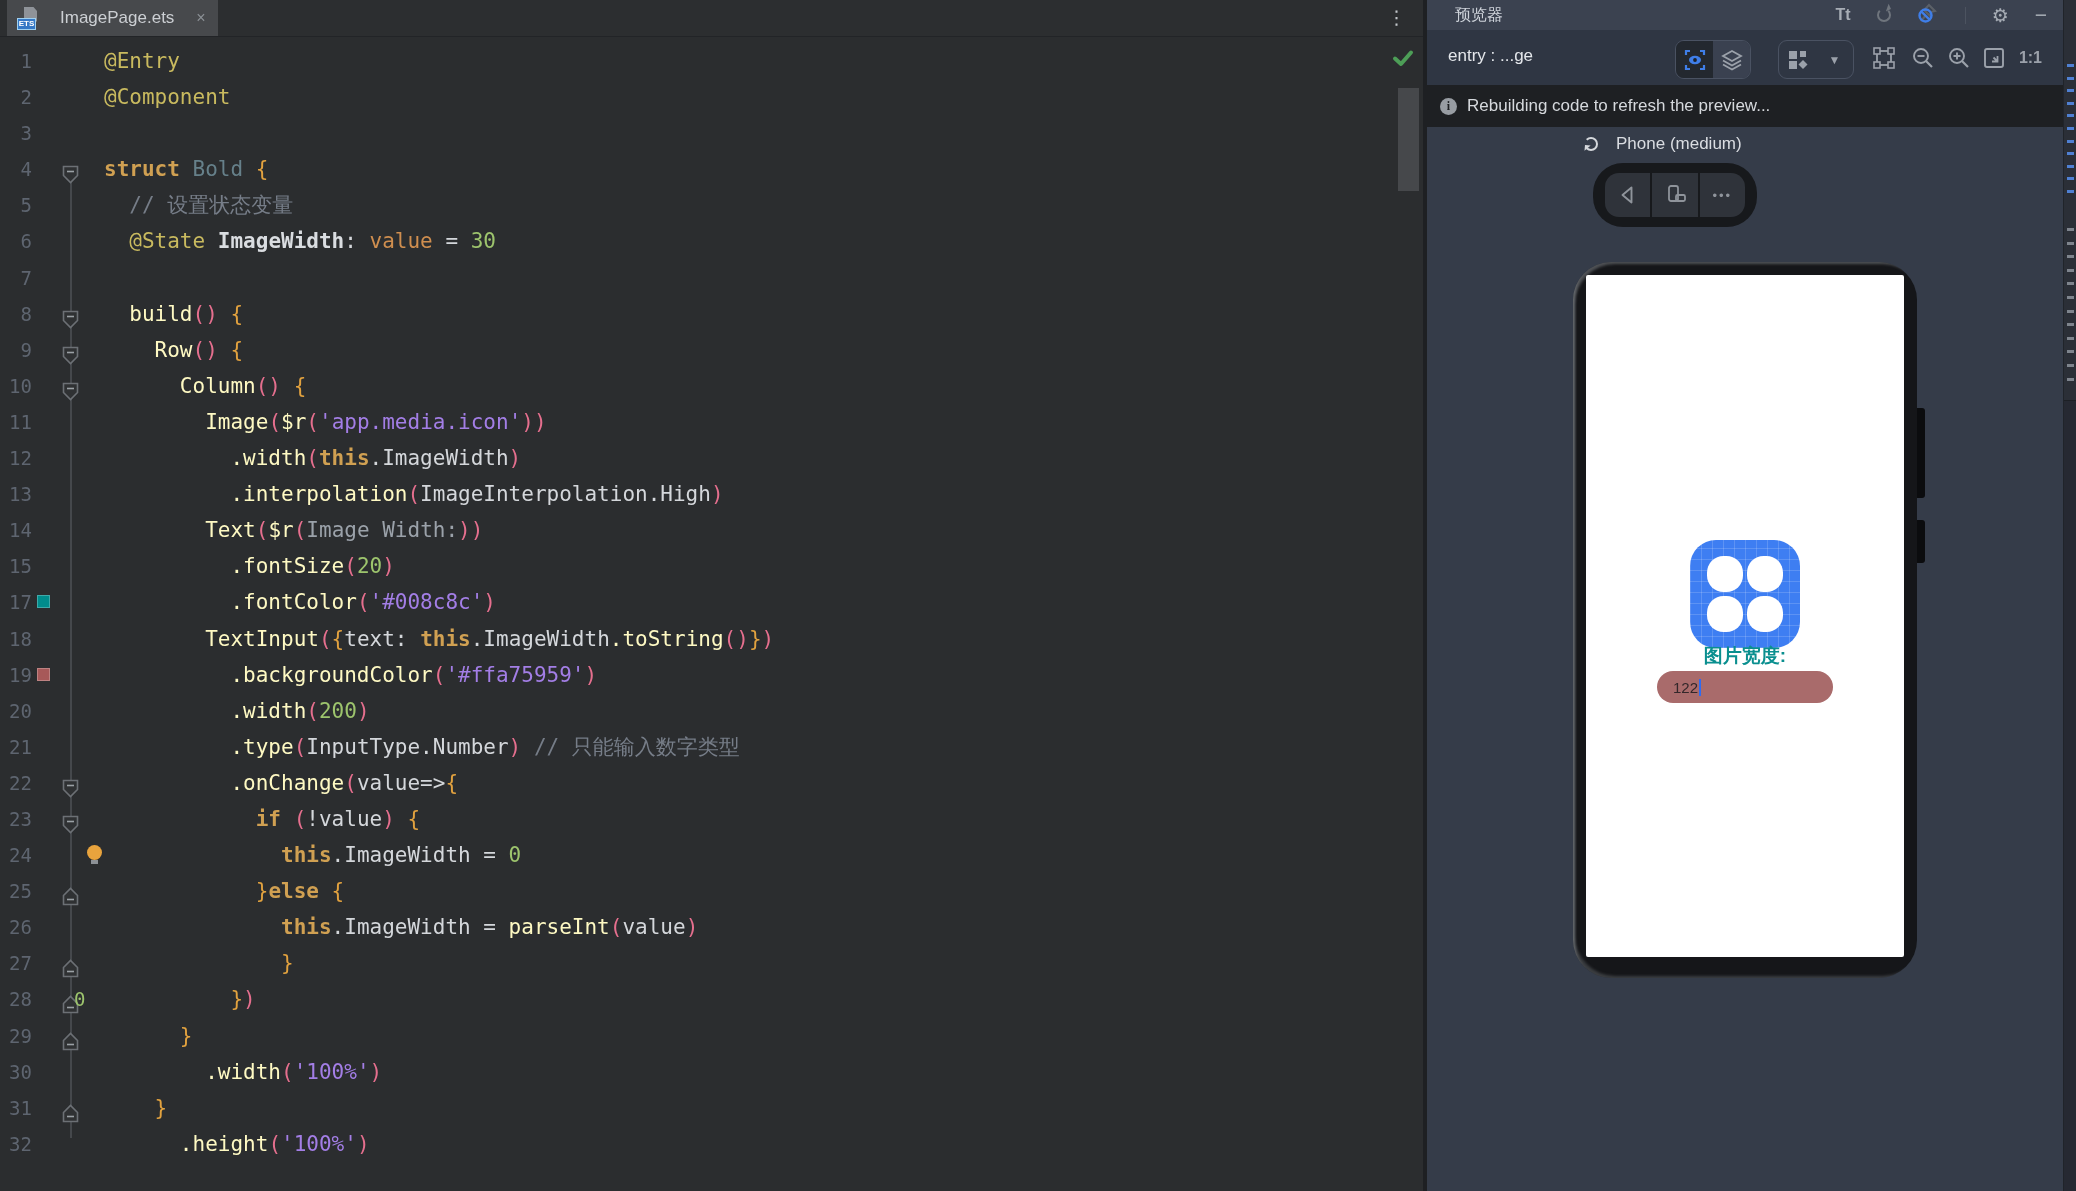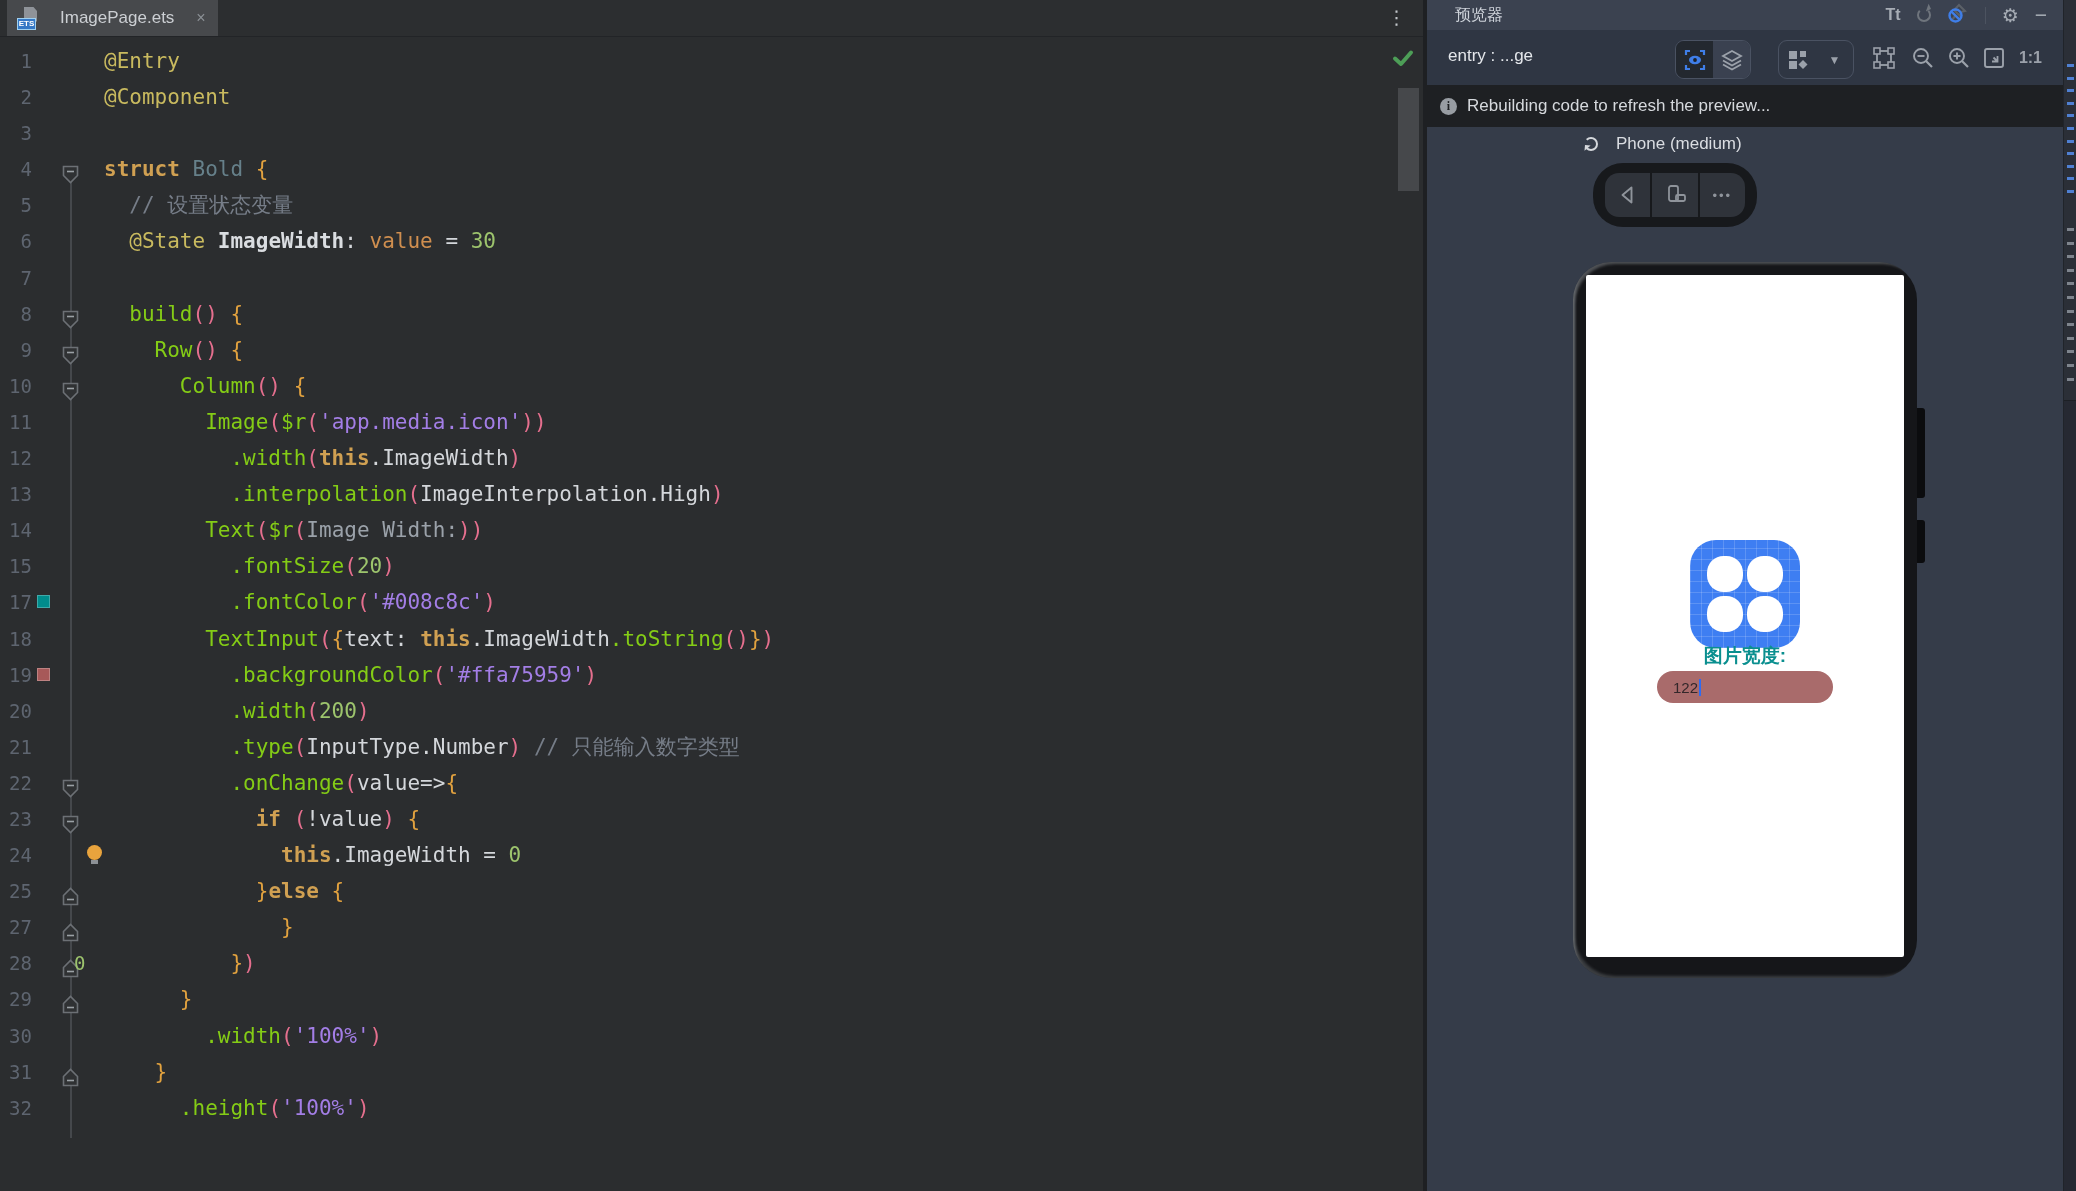--- a/index.html
+++ b/index.html
@@ -36,40 +36,40 @@
   .bulb { position:absolute; left:87px; top:8px; width:15px; height:15px; background:#e8a33d;
     border-radius:50%; }
   .bulb::after { content:""; position:absolute; left:4px; top:15px; width:7px; height:4px;
     background:#8d9196; }
   .inlay0 { position:absolute; left:74px; top:0; color:#9dc46d; font-size:19px; }
   .code { position:absolute; left:104px; top:0; }
   .tk-d  { color:#c9ba5f; }
   .tk-k  { color:#d0a052; font-weight:bold; }
   .tk-k2 { color:#cf8e4f; }
   .tk-t  { color:#66808a; }
-  .tk-f  { color:#84cc16; }
+  .tk-f  { color:#fef9c3; }
   .tk-p  { color:#e56f8e; }
   .tk-b  { color:#e2a23f; }
   .tk-s  { color:#a37ee6; }
   .tk-n  { color:#9dc46d; }
   .tk-c  { color:#767d88; }
   .tk-g  { color:#9ba2aa; }
   .tk-w  { color:#d4d7db; }
   .tk-wb { color:#dadde1; font-weight:bold; }
   #fold-guide { position:absolute; left:70px; top:140px; width:2px; height:960px; background:#45484c; }
   #inspect-check { position:absolute; left:1391px; top:8px; width:24px; height:24px; }
   #editor-scrollbar { position:absolute; left:1398px; top:50px; width:21px; height:103px;
     background:#46484b; }
 
   
   #preview-pane { position:absolute; left:1427px; top:0; width:636px; height:1191px; background:#353c49; }
   .pv-titlebar { position:relative; height:30px; background:#3b4250;padding-left:12px; }
   .pv-title { position:absolute; left:28px; top:5px; font-size:16px; color:#ced3da; }
   .pv-title-icons { position:absolute; right:16px; top:0; height:30px; display:flex;
-    align-items:center; gap:16px; }
+    align-items:center; gap:26px; }
   .tt-icon { font-size:16px; font-weight:bold; color:#a7adb5; }
   .ring { width:14px; height:14px; border:2px solid #6f757d; border-radius:50%;
     border-top-color:transparent; position:relative; }
   .ring::after { content:""; position:absolute; left:8px; top:-5px; border:4px solid transparent;
     border-left-color:#6f757d; transform:rotate(20deg); }
   .vdiv { width:1px; height:17px; background:#4c5360; }
   .gear-icon { font-size:19px; color:#a7adb5; line-height:19px; }
   .min-icon { font-size:21px; color:#a7adb5; line-height:20px; }
 
   .pv-toolbar { position:relative; height:55px; background:#2f3643; }
@@ -197,20 +197,21 @@
               </svg></span><span class="code"><span class="tk-w">          </span><span class="tk-f">.onChange</span><span class="tk-p">(</span><span class="tk-w">value=&gt;</span><span class="tk-b">{</span></span></div>
           <div class="line"><span class="ln">23</span><span class="fold"><svg width="17" height="19" viewBox="0 0 17 19">
                 <path d="M1.5 1.5 H15.5 V10.5 L8.5 17.5 L1.5 10.5 Z" fill="#2f3133" stroke="#6c7075" stroke-width="1.6"></path>
                 <path d="M5 6.5 H12" stroke="#9aa0a5" stroke-width="1.6"></path>
               </svg></span><span class="code"><span class="tk-w">            </span><span class="tk-k">if</span><span class="tk-w"> </span><span class="tk-p">(</span><span class="tk-w">!value</span><span class="tk-p">)</span><span class="tk-w"> </span><span class="tk-b">{</span></span></div>
           <div class="line"><span class="ln">24</span><span class="bulb"></span><span class="code"><span class="tk-w">              </span><span class="tk-k">this</span><span class="tk-w">.ImageWidth = </span><span class="tk-n">0</span></span></div>
           <div class="line"><span class="ln">25</span><span class="fold"><svg width="17" height="19" viewBox="0 0 17 19">
                 <path d="M1.5 17.5 H15.5 V8.5 L8.5 1.5 L1.5 8.5 Z" fill="#2f3133" stroke="#6c7075" stroke-width="1.6"></path>
                 <path d="M5 12.5 H12" stroke="#9aa0a5" stroke-width="1.6"></path>
               </svg></span><span class="code"><span class="tk-w">            </span><span class="tk-b">}</span><span class="tk-k">else</span><span class="tk-w"> </span><span class="tk-b">{</span></span></div>
+          <div class="line"><span class="ln">26</span><span class="code"><span class="tk-w">              </span><span class="tk-k">this</span><span class="tk-w">.ImageWidth = </span><span class="tk-f">parseInt</span><span class="tk-p">(</span><span class="tk-w">value</span><span class="tk-p">)</span></span></div>
           <div class="line"><span class="ln">27</span><span class="fold"><svg width="17" height="19" viewBox="0 0 17 19">
                 <path d="M1.5 17.5 H15.5 V8.5 L8.5 1.5 L1.5 8.5 Z" fill="#2f3133" stroke="#6c7075" stroke-width="1.6"></path>
                 <path d="M5 12.5 H12" stroke="#9aa0a5" stroke-width="1.6"></path>
               </svg></span><span class="code"><span class="tk-w">              </span><span class="tk-b">}</span></span></div>
           <div class="line"><span class="ln">28</span><span class="fold"><svg width="17" height="19" viewBox="0 0 17 19">
                 <path d="M1.5 17.5 H15.5 V8.5 L8.5 1.5 L1.5 8.5 Z" fill="#2f3133" stroke="#6c7075" stroke-width="1.6"></path>
                 <path d="M5 12.5 H12" stroke="#9aa0a5" stroke-width="1.6"></path>
               </svg></span><span class="inlay0">0</span><span class="code"><span class="tk-w">          </span><span class="tk-b">}</span><span class="tk-p">)</span></span></div>
           <div class="line"><span class="ln">29</span><span class="fold"><svg width="17" height="19" viewBox="0 0 17 19">
                 <path d="M1.5 17.5 H15.5 V8.5 L8.5 1.5 L1.5 8.5 Z" fill="#2f3133" stroke="#6c7075" stroke-width="1.6"></path>

